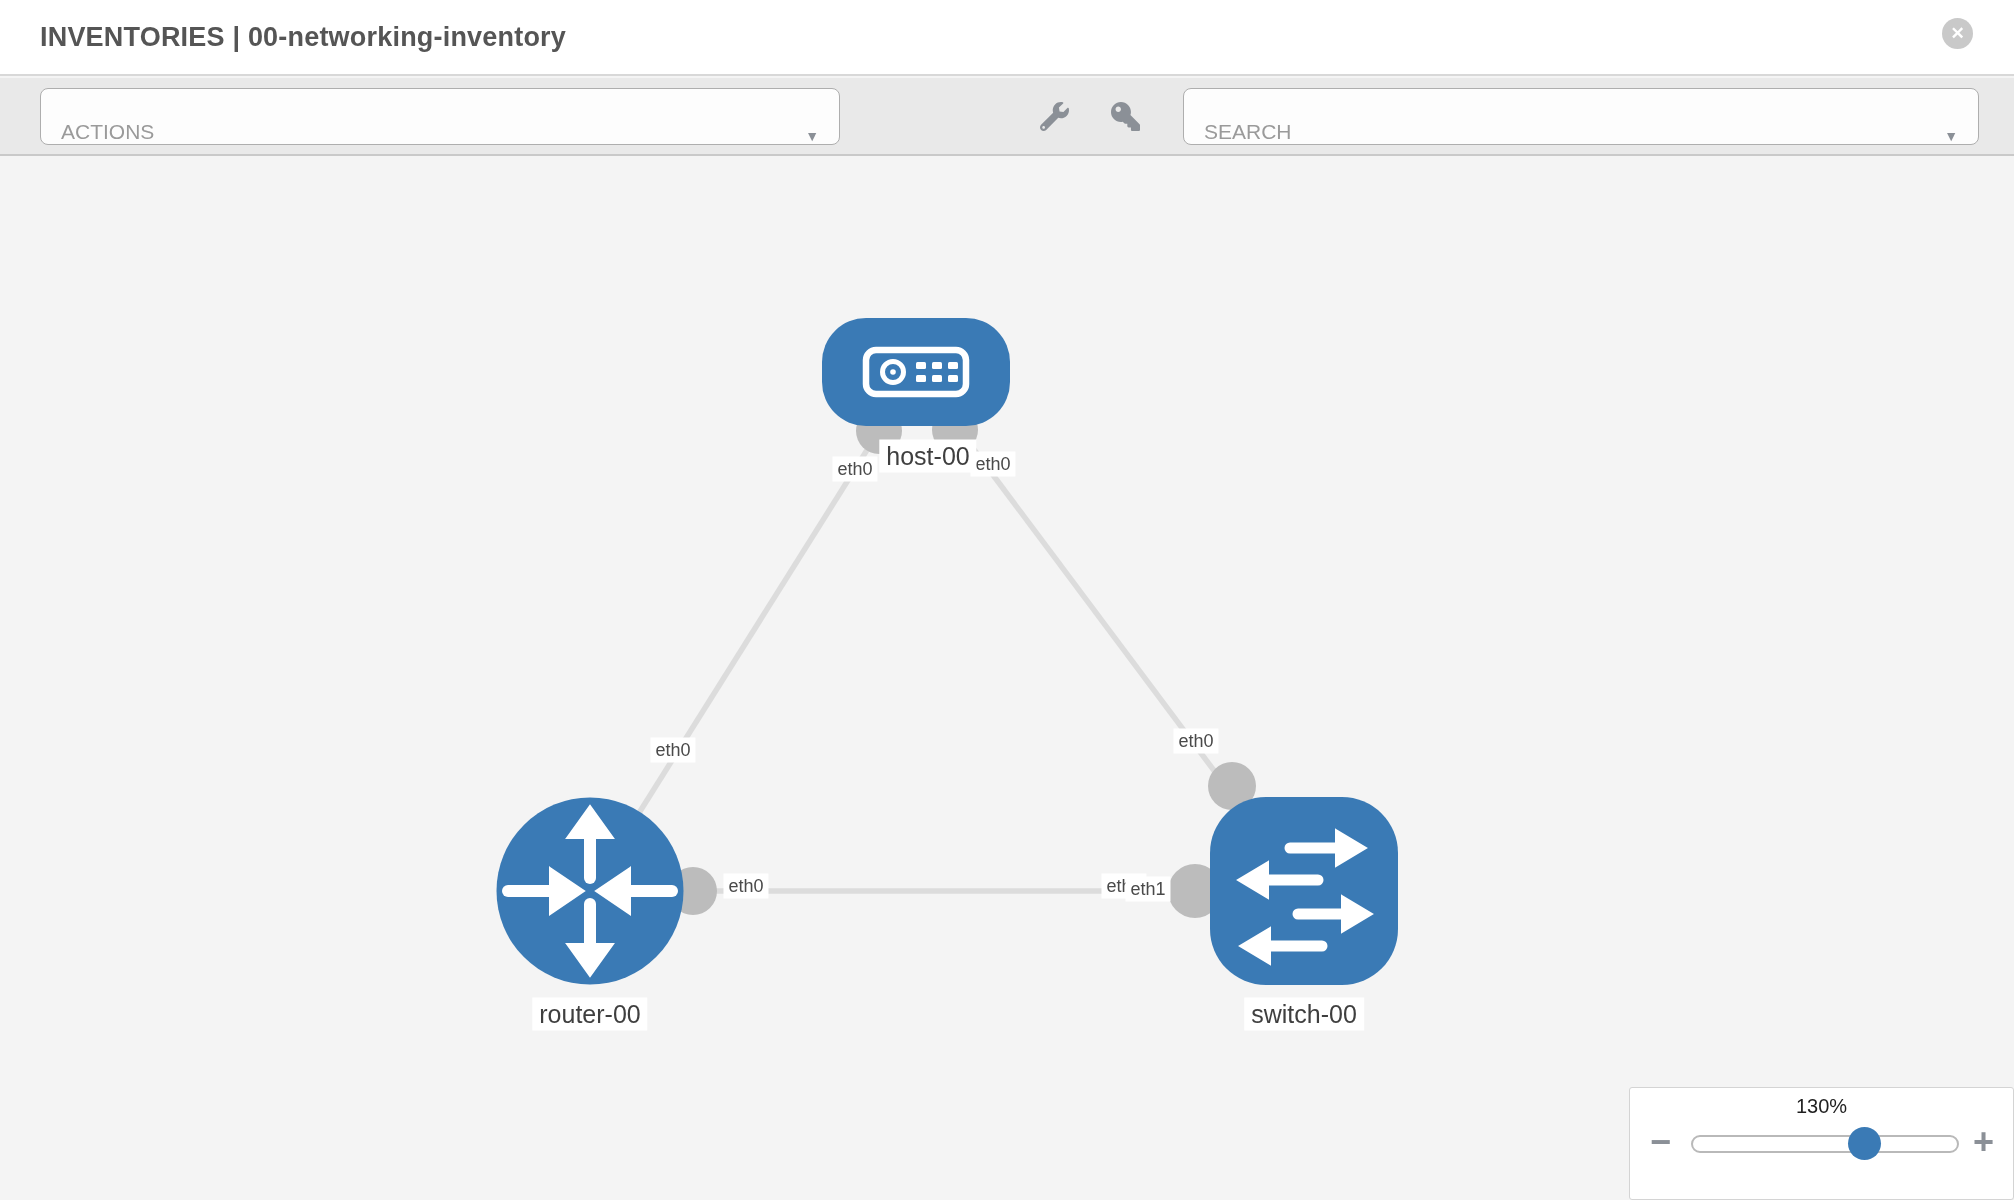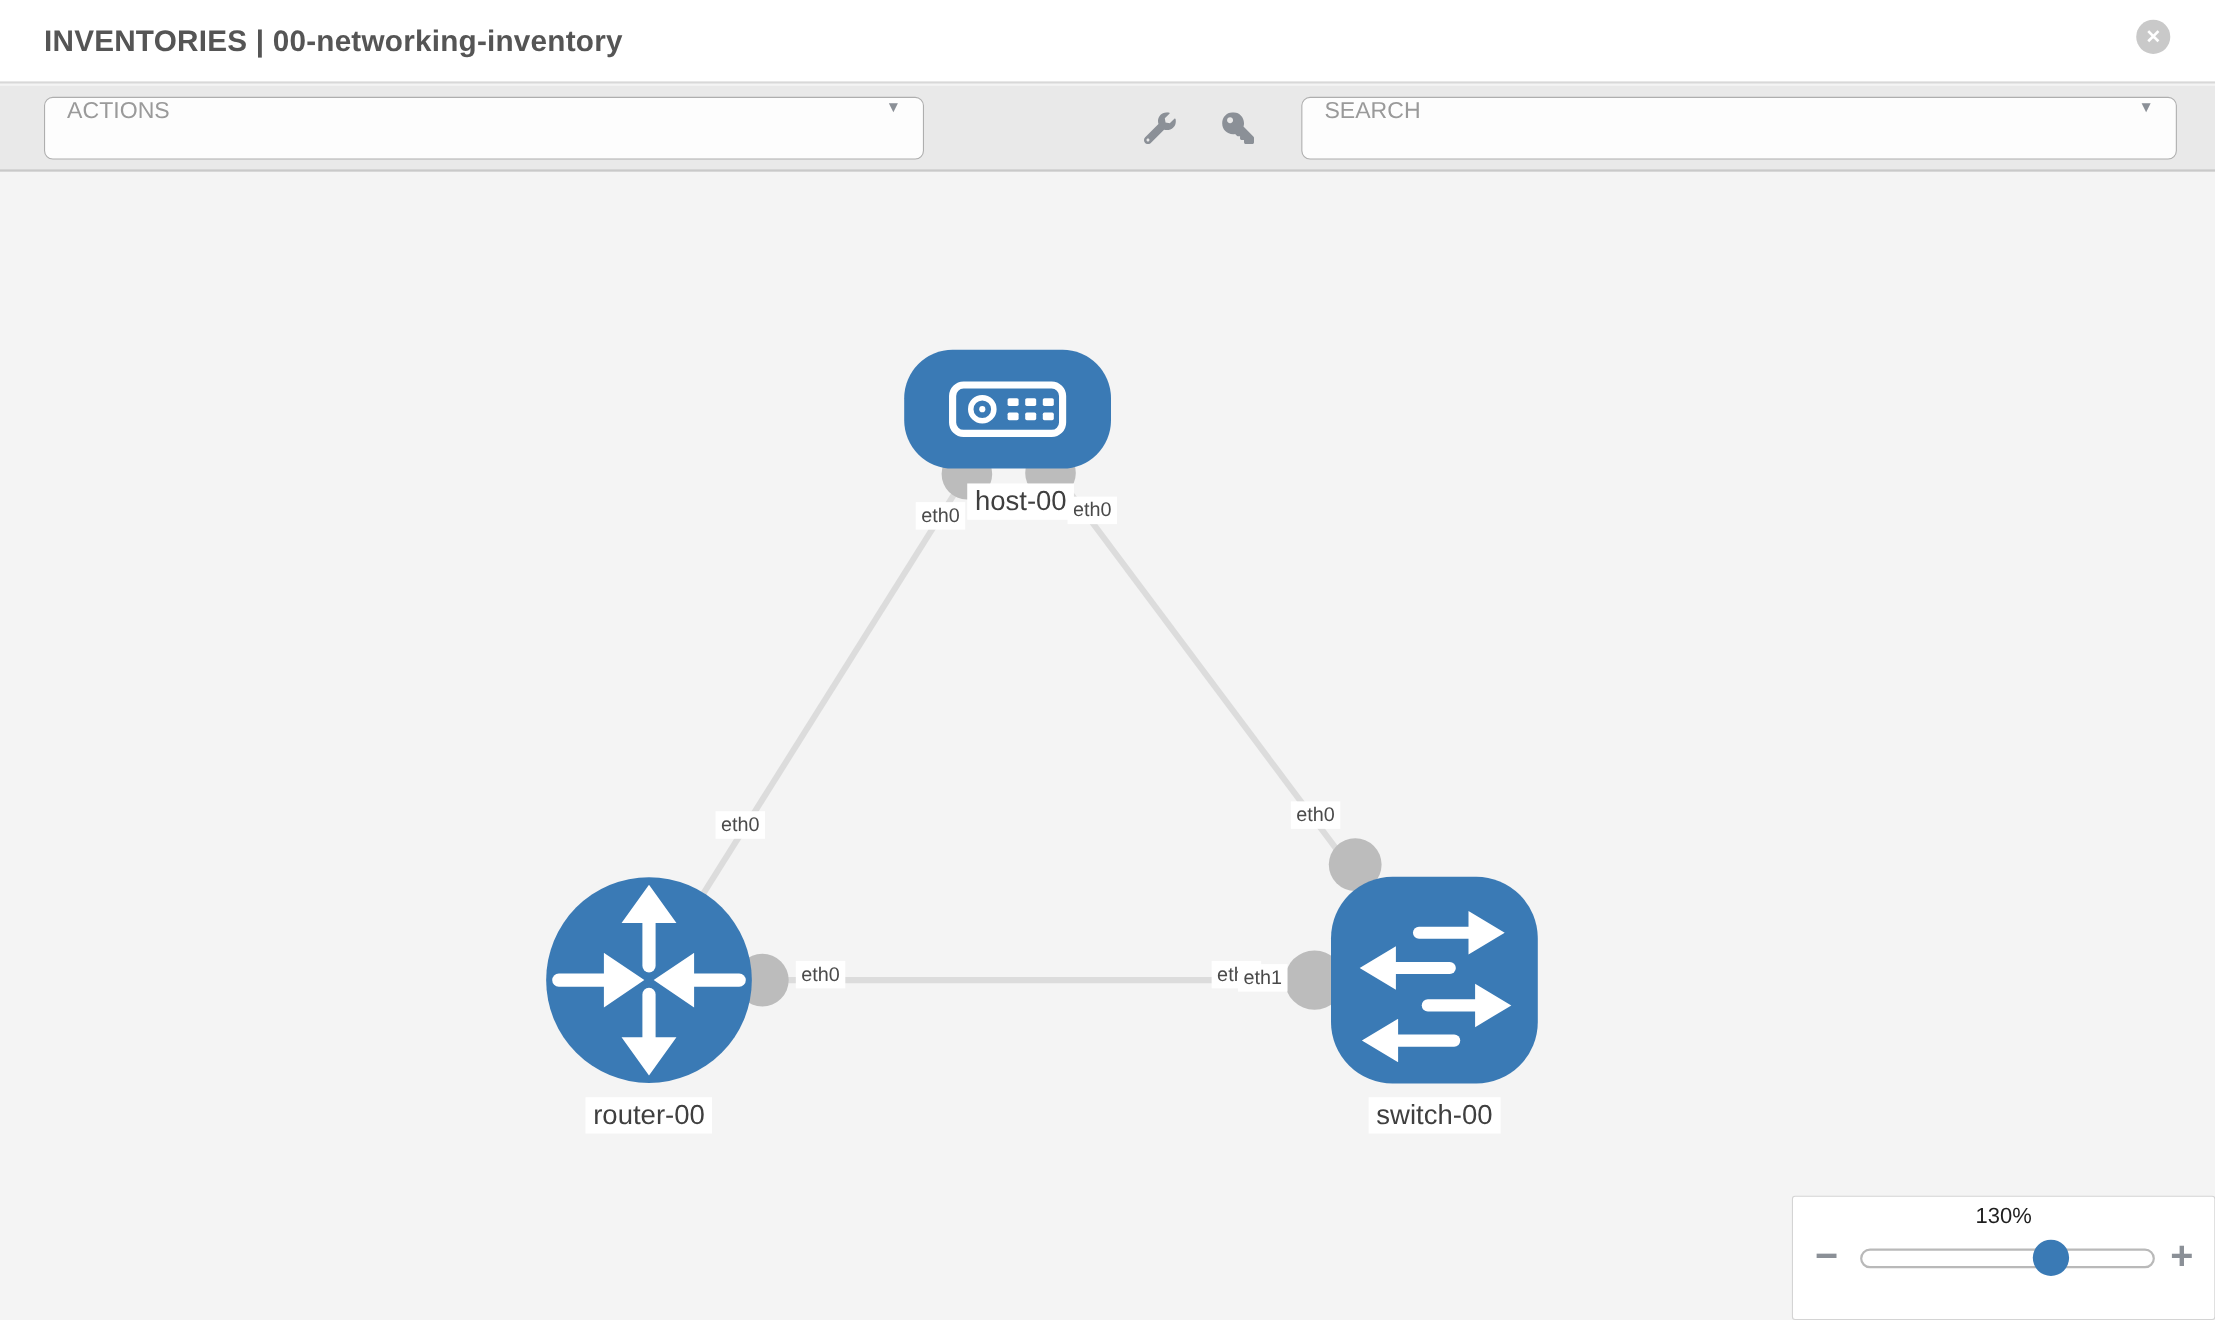--- a/index.html
+++ b/index.html
@@ -16,21 +16,21 @@
   .close-btn { position:absolute; left:1942px; top:18px; width:31px; height:31px;
                border-radius:50%; background:#c9c9c9; color:#ffffff;
                display:flex; align-items:center; justify-content:center;
                font-size:17px; font-weight:700; cursor:pointer; }
 
   
   .toolbar { position:absolute; left:0; top:78px; width:2014px; height:78px;
              background:#e9e9e9; border-bottom:2px solid #c9c9c9; z-index:20; }
   .dropdown { position:absolute; top:10px; height:57px; background:#fdfdfd;
               border:1px solid #aeaeae; border-radius:8px;
-              display:flex; align-items:flex-start; padding:0 20px;
+              display:flex; align-items:flex-end; padding:0 20px;
               font-size:21px; color:#9a9a9a; cursor:pointer; }
   .dropdown .caret { margin-left:auto; font-size:14px; color:#8b9097; }
   .dd-actions { left:40px;  width:800px; }
   .dd-search  { left:1183px; width:796px;gap:36px; }
   .tool-icons { position:absolute; left:1040px; top:10px; height:57px;
                 display:flex; align-items:center; gap:42px; }
   .tool-icons svg { width:29px; height:29px; fill:#8b9097; cursor:pointer; }
 
   
   .canvas { position:absolute; left:0; top:156px; width:2014px; height:1044px;

